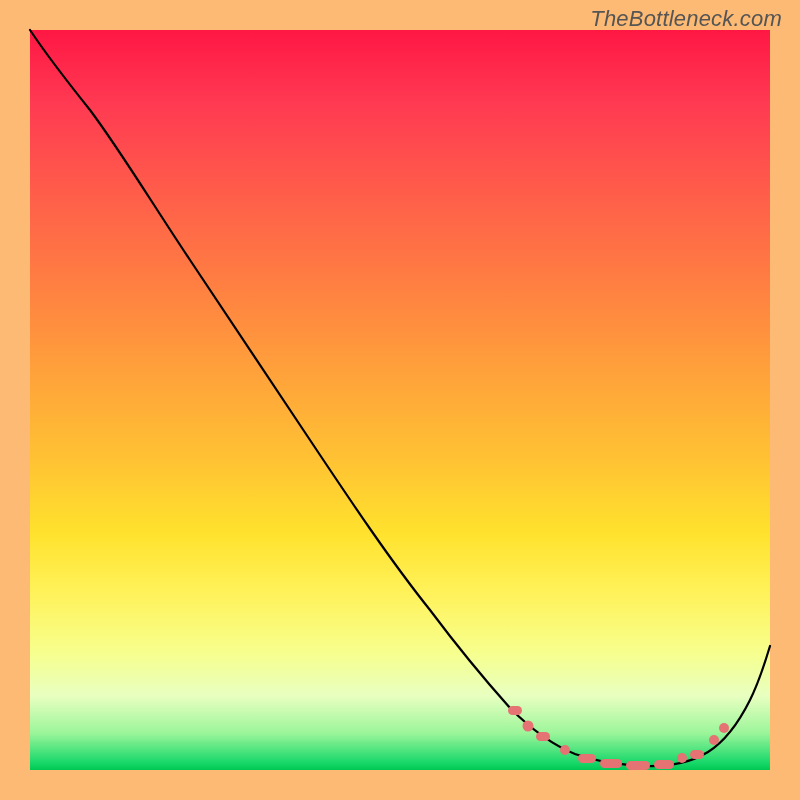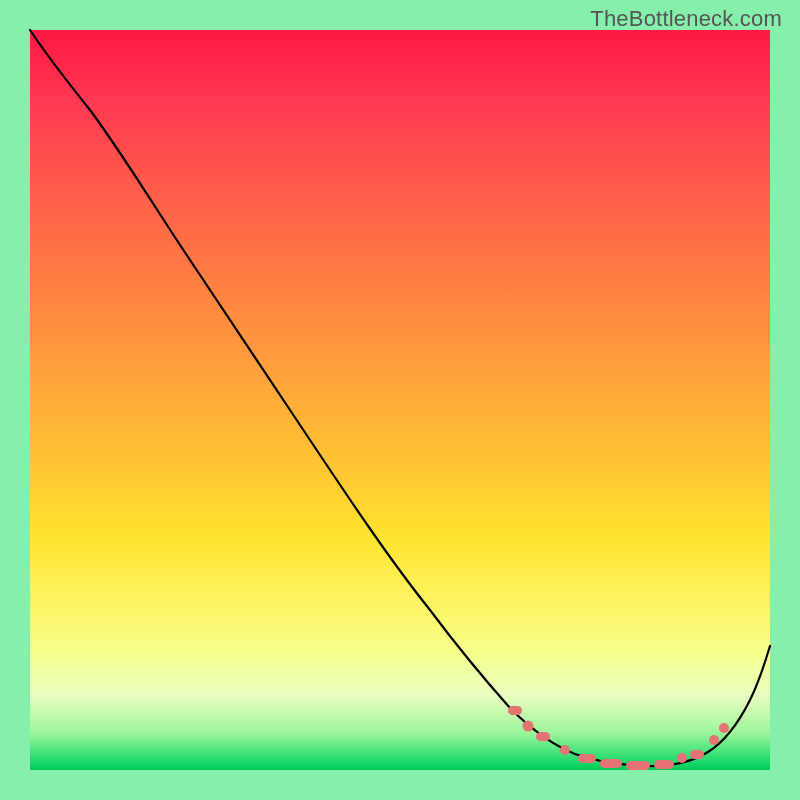--- a/index.html
+++ b/index.html
@@ -8,21 +8,22 @@
     width: 800px;
     height: 800px;
     background: #000;
     overflow: hidden;
     font-family: Arial, Helvetica, sans-serif;
   }
   .frame {
     position: relative;
     width: 800px;
     height: 800px;
-    background: #86efac;
+    background: #fdba74;
+    font-style: italic;
   }
   .plot-area {
     position: absolute;
     left: 30px;
     top: 30px;
     width: 740px;
     height: 740px;
     
     background: linear-gradient(
       to bottom,

